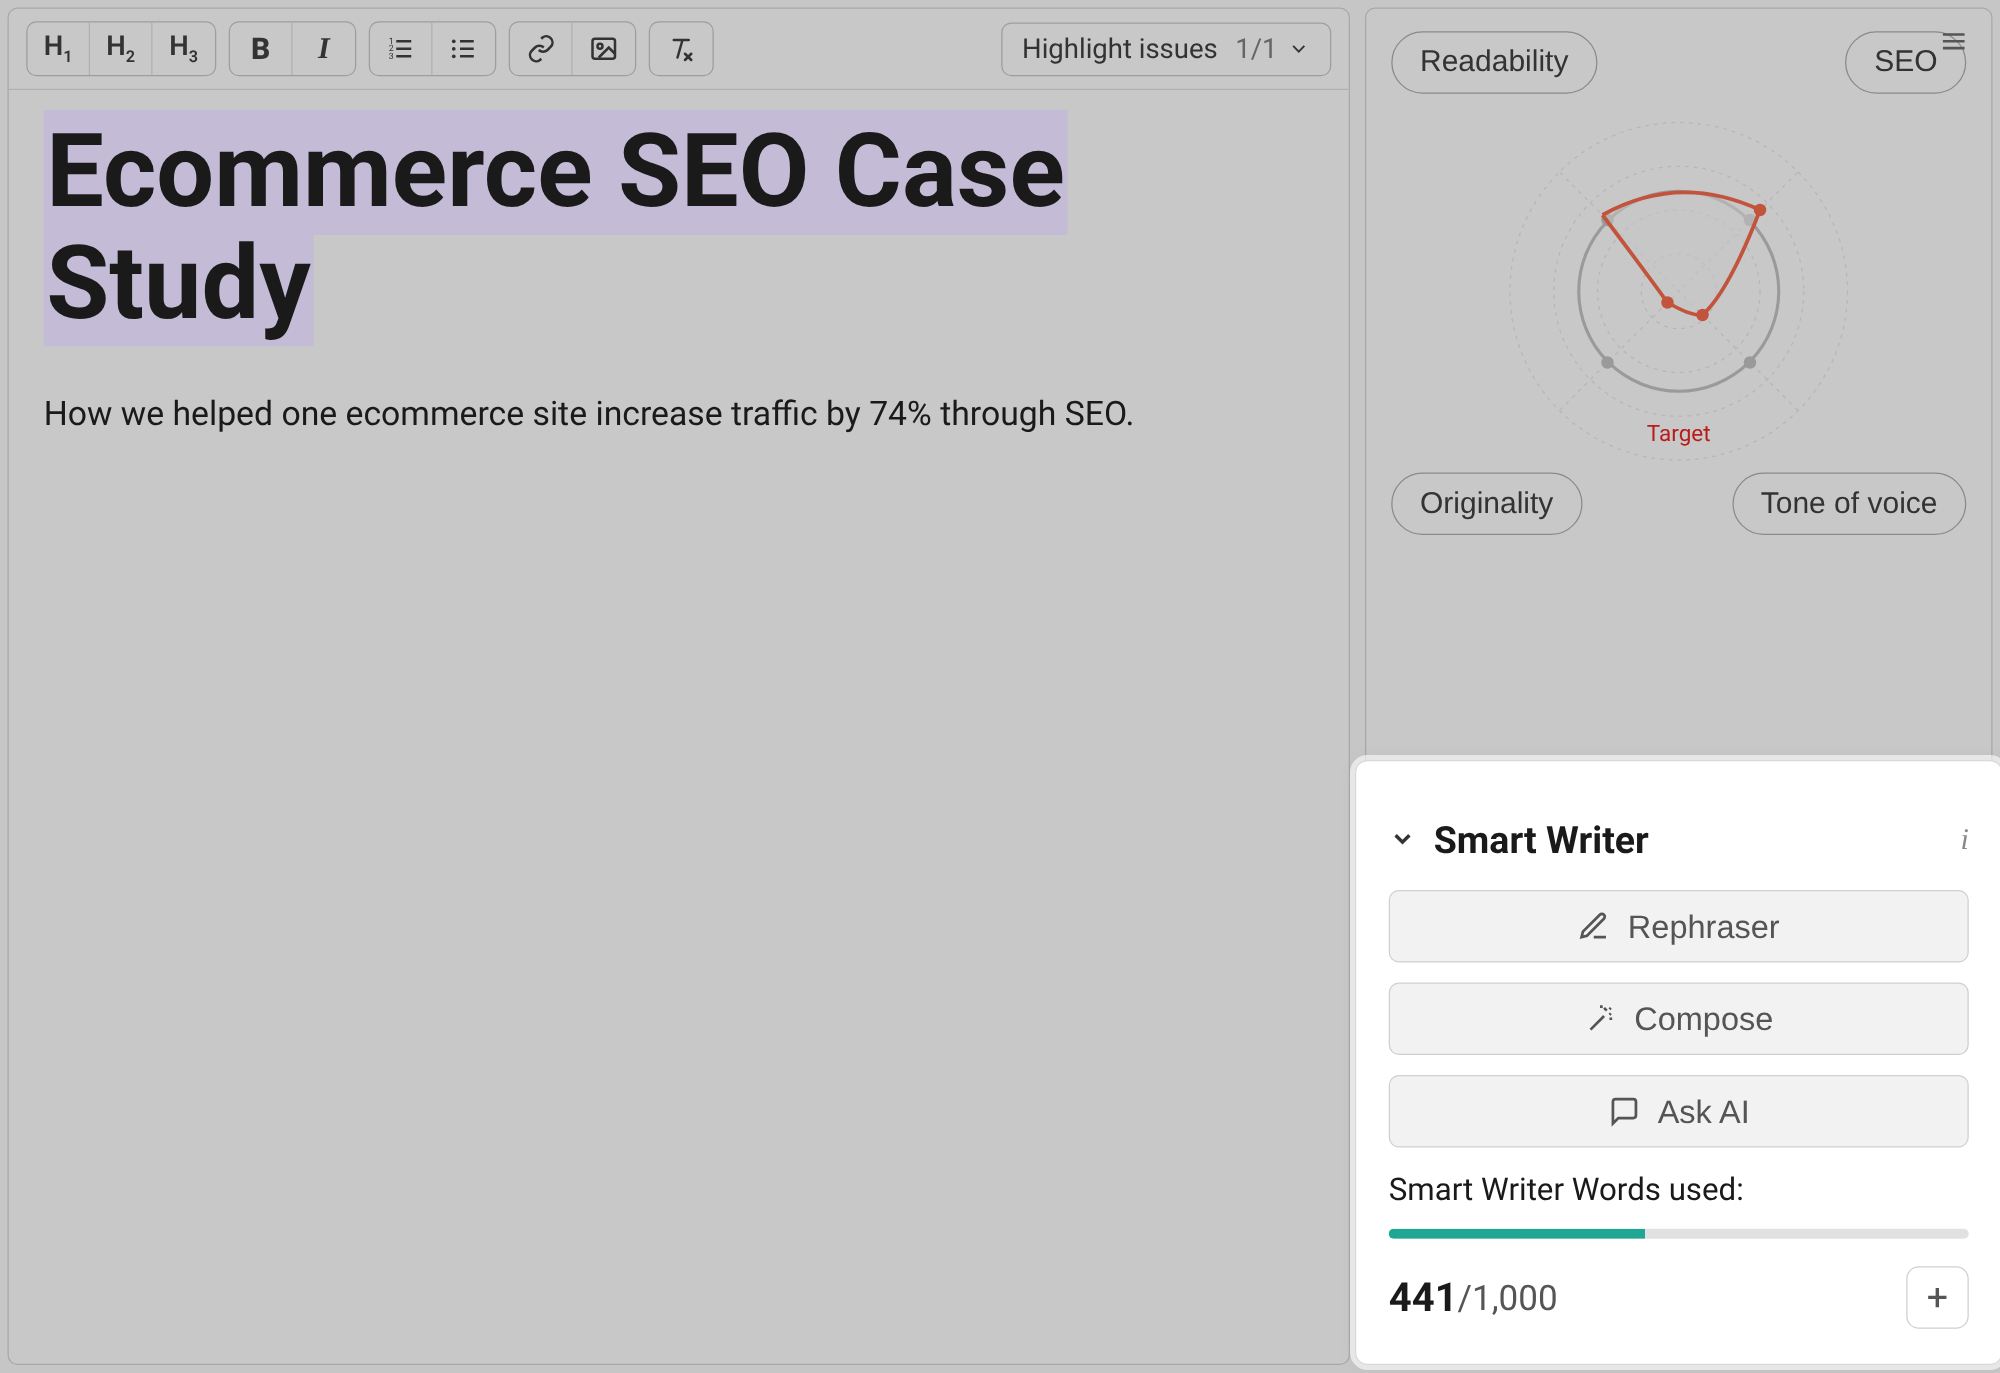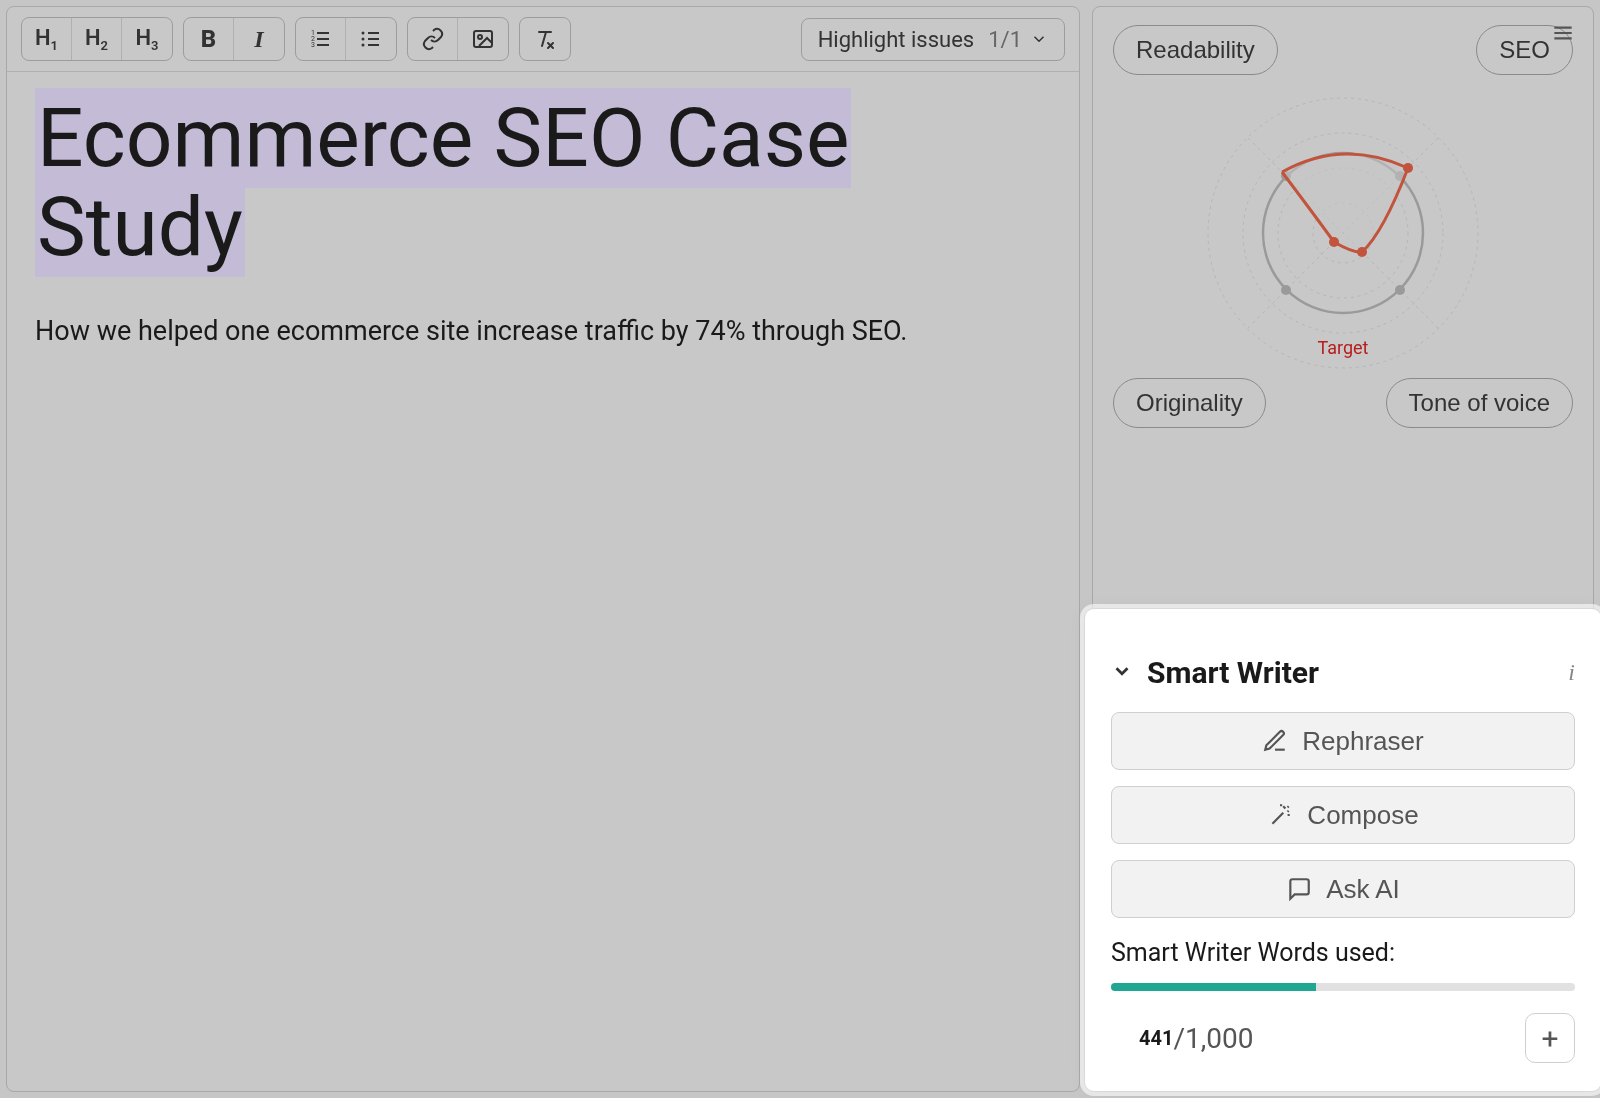--- a/index.html
+++ b/index.html
@@ -12,21 +12,21 @@
   .tgrp { display: flex; border: 1px solid #9d9d9d; border-radius: 8px; background: #c8c8c8; }
   .tbtn { display: flex; align-items: center; justify-content: center; width: 50px; height: 42px; font-size: 22px; color: #333; cursor: pointer; border-right: 1px solid #b0b0b0; }
   .tbtn:last-child { border-right: none; }
   .tbtn svg { width: 24px; height: 24px; stroke: #333; fill: none; stroke-width: 2; }
   .spacer { flex: 1; }
   .highlight-select { display: flex; align-items: center; gap: 8px; border: 1px solid #9d9d9d; border-radius: 8px; padding: 8px 16px; font-size: 22px; color: #333; cursor: pointer; }
   .highlight-select .count { color: #666; margin-left: 6px; }
   .chev { width: 18px; height: 18px; }
 
   .content { padding: 22px 28px; }
-  .content h1 { font-size: 82px; font-weight: 400; line-height: 1.08; color: #1a1a1a; display: inline; }
+  .content h1 { font-size: 82px; font-weight: 700; line-height: 1.08; color: #1a1a1a; display: inline; }
   .hl { background: #c4bbd6; padding: 2px 2px; box-decoration-break: clone; -webkit-box-decoration-break: clone; }
   .content p { margin-top: 44px; font-size: 27px; color: #1a1a1a; }
 
   
   .sidebar { width: 502px; display: flex; flex-direction: column; position: relative; }
   .quality-panel { border: 1px solid #a8a8a8; border-radius: 8px; background: #c8c8c8; flex: 1; padding: 18px 20px 24px; display: flex; flex-direction: column; }
   .menu-btn { position: absolute; right: 18px; top: 14px; cursor: pointer; }
   .score-line { text-align: center; margin: 80px 0 26px; font-size: 28px; }
   .score-line .rating { color: #b63841; font-weight: 500; }
   .score-line .score { color: #b63841; font-weight: 700; font-size: 30px; }
@@ -41,21 +41,21 @@
   .sw-head { display: flex; align-items: center; gap: 14px; margin-bottom: 22px; margin-top: 20px; }
   .sw-head .chevd { cursor: pointer; }
   .sw-title { font-size: 30px; font-weight: 700; color: #1a1a1a; flex: 1; }
   .info-i { font-style: italic; font-family: Georgia, serif; font-size: 24px; color: #888; cursor: pointer; }
   .sw-btn { display: flex; align-items: center; justify-content: center; gap: 14px; width: 100%; border: 1px solid #cfcfcf; border-radius: 8px; background: #f2f2f2; color: #555; font-size: 26px; height: 58px; margin-bottom: 16px; cursor: pointer; }
   .sw-btn svg { width: 26px; height: 26px; stroke: #555; fill: none; stroke-width: 2; }
   .usage-label { font-size: 25px; color: #1a1a1a; margin-top: 20px; margin-bottom: 16px; }
   .usage-bar { height: 8px; width: 100%; background: #e1e1e1; border-radius: 4px; overflow: hidden; }
   .usage-fill { height: 100%; background: #1fa794; }
   .usage-row { display: flex; align-items: center; margin-top: 22px; }
-  .usage-used { font-size: 20px; font-weight: 700; color: #1a1a1a; margin-left: 28px; }
+  .usage-used { font-size: 32px; font-weight: 700; color: #1a1a1a; }
   .usage-total { font-size: 28px; color: #555; }
   .plus-btn { margin-left: auto; width: 50px; height: 50px; display: flex; align-items: center; justify-content: center; border: 1px solid #cfcfcf; border-radius: 10px; font-size: 30px; color: #555; cursor: pointer; }
 </style>
 </head>
 <body>
 
 <div class="app">
 
   <div class="editor-panel">
     <div class="toolbar">

